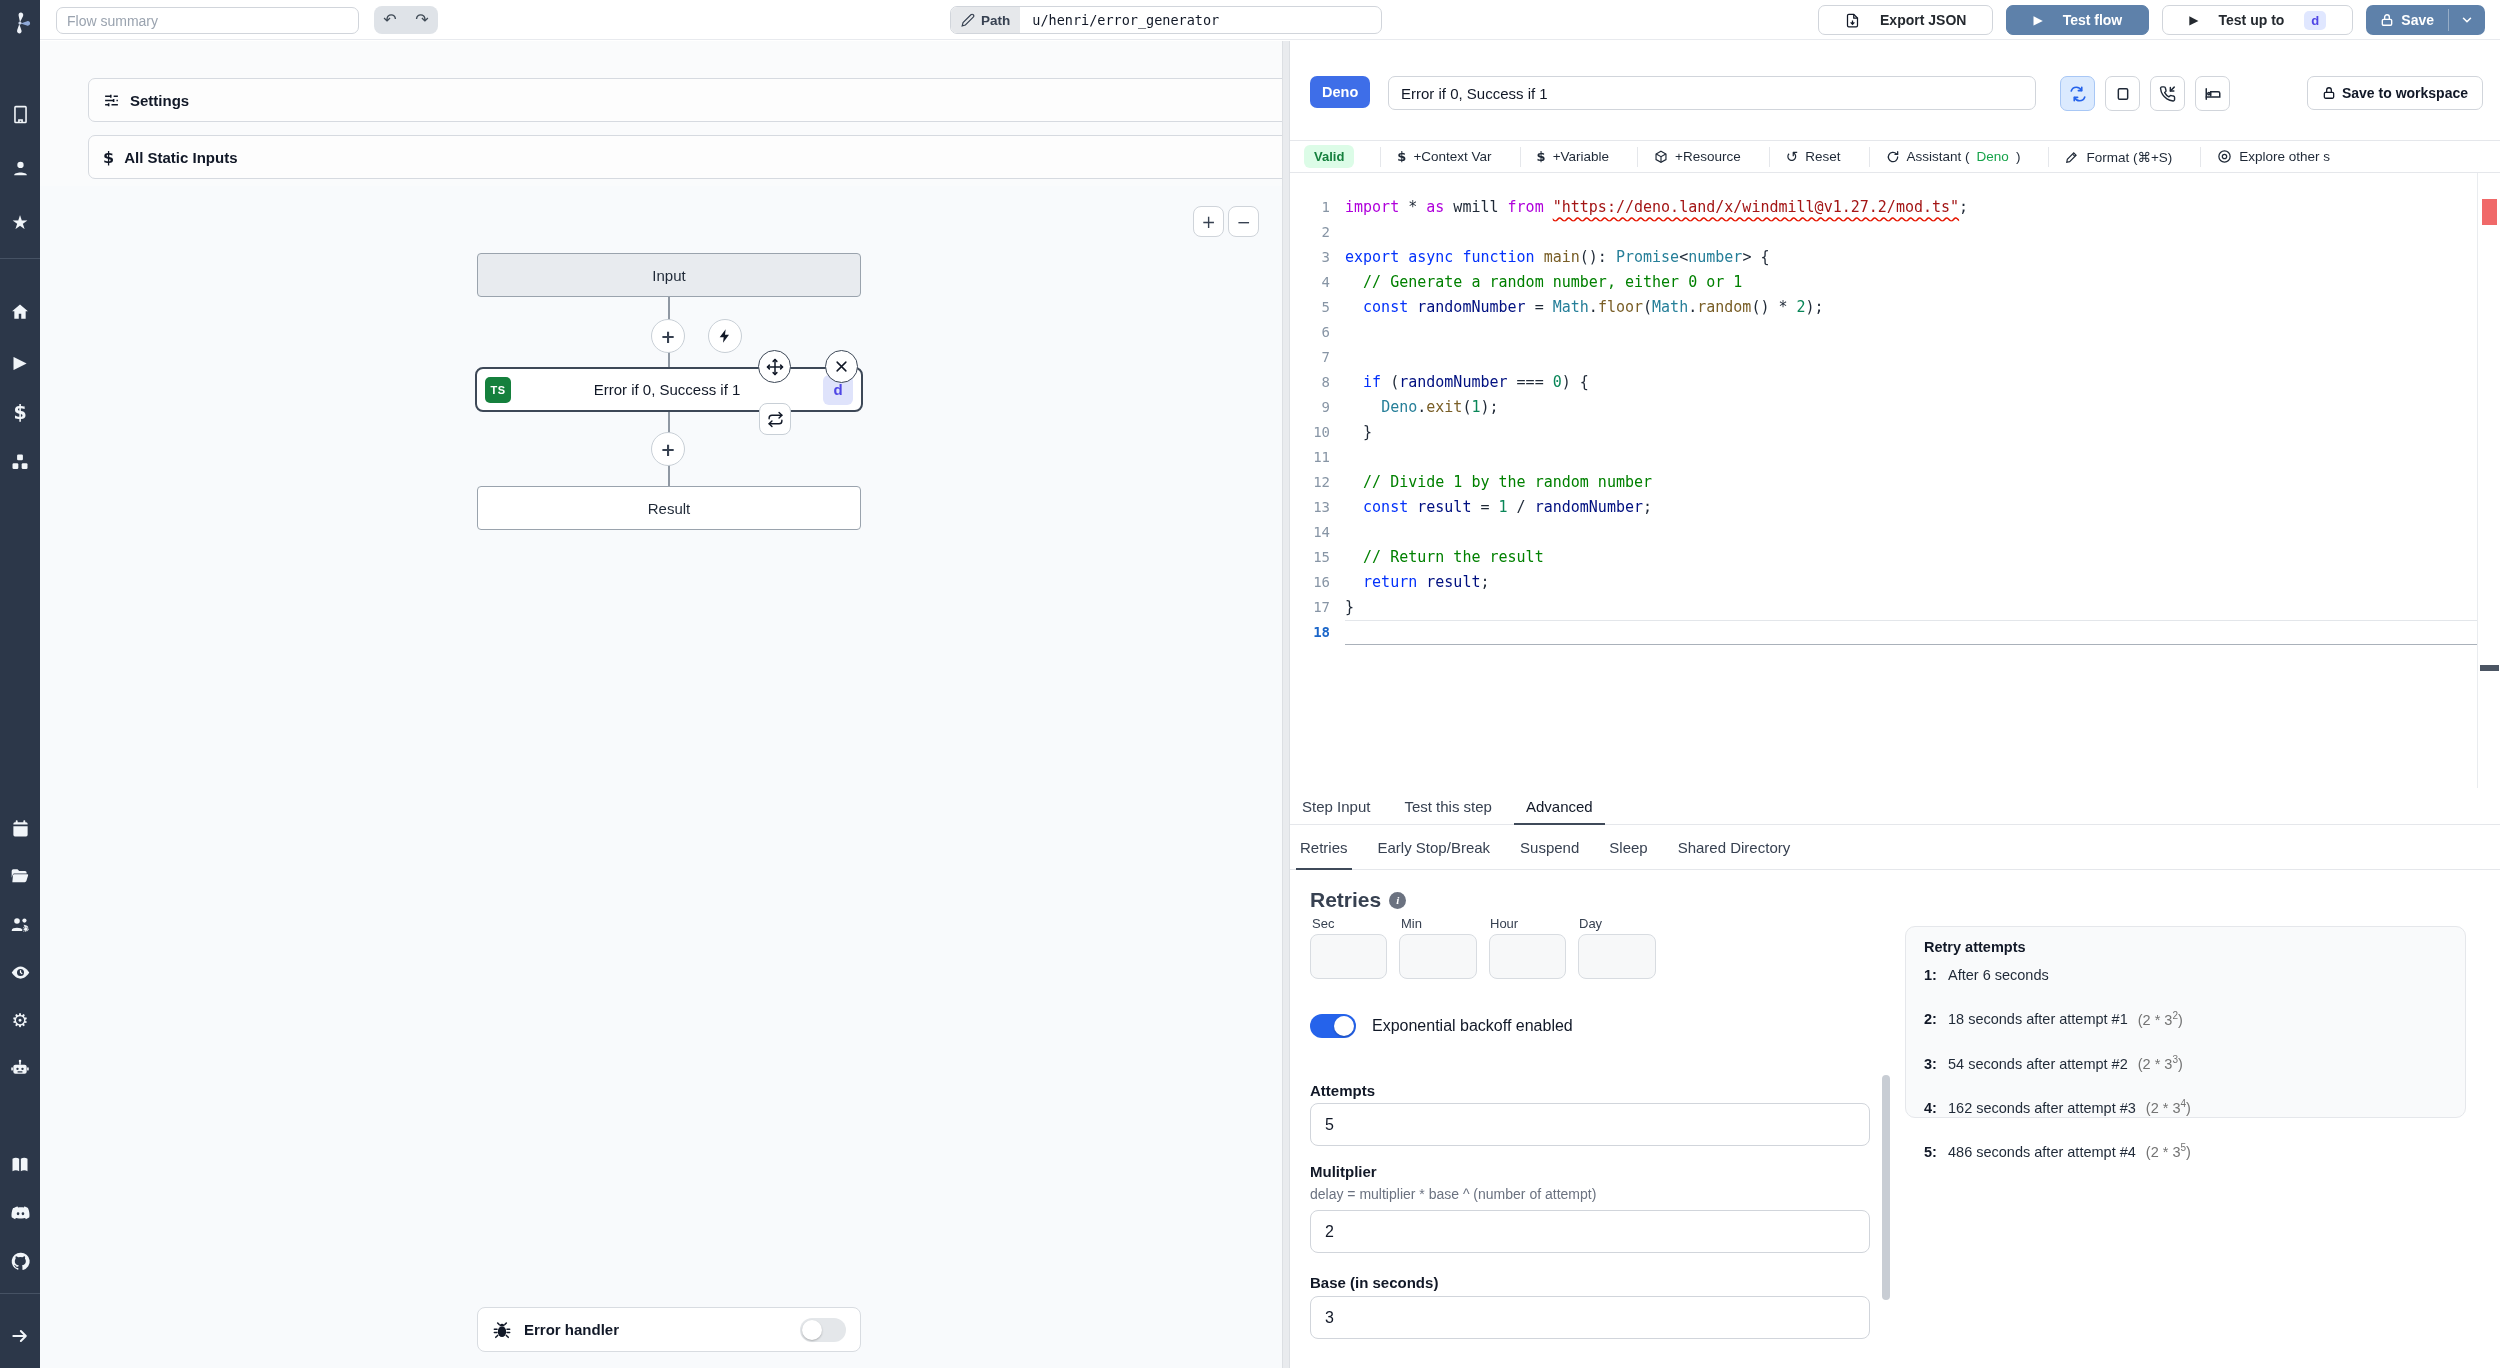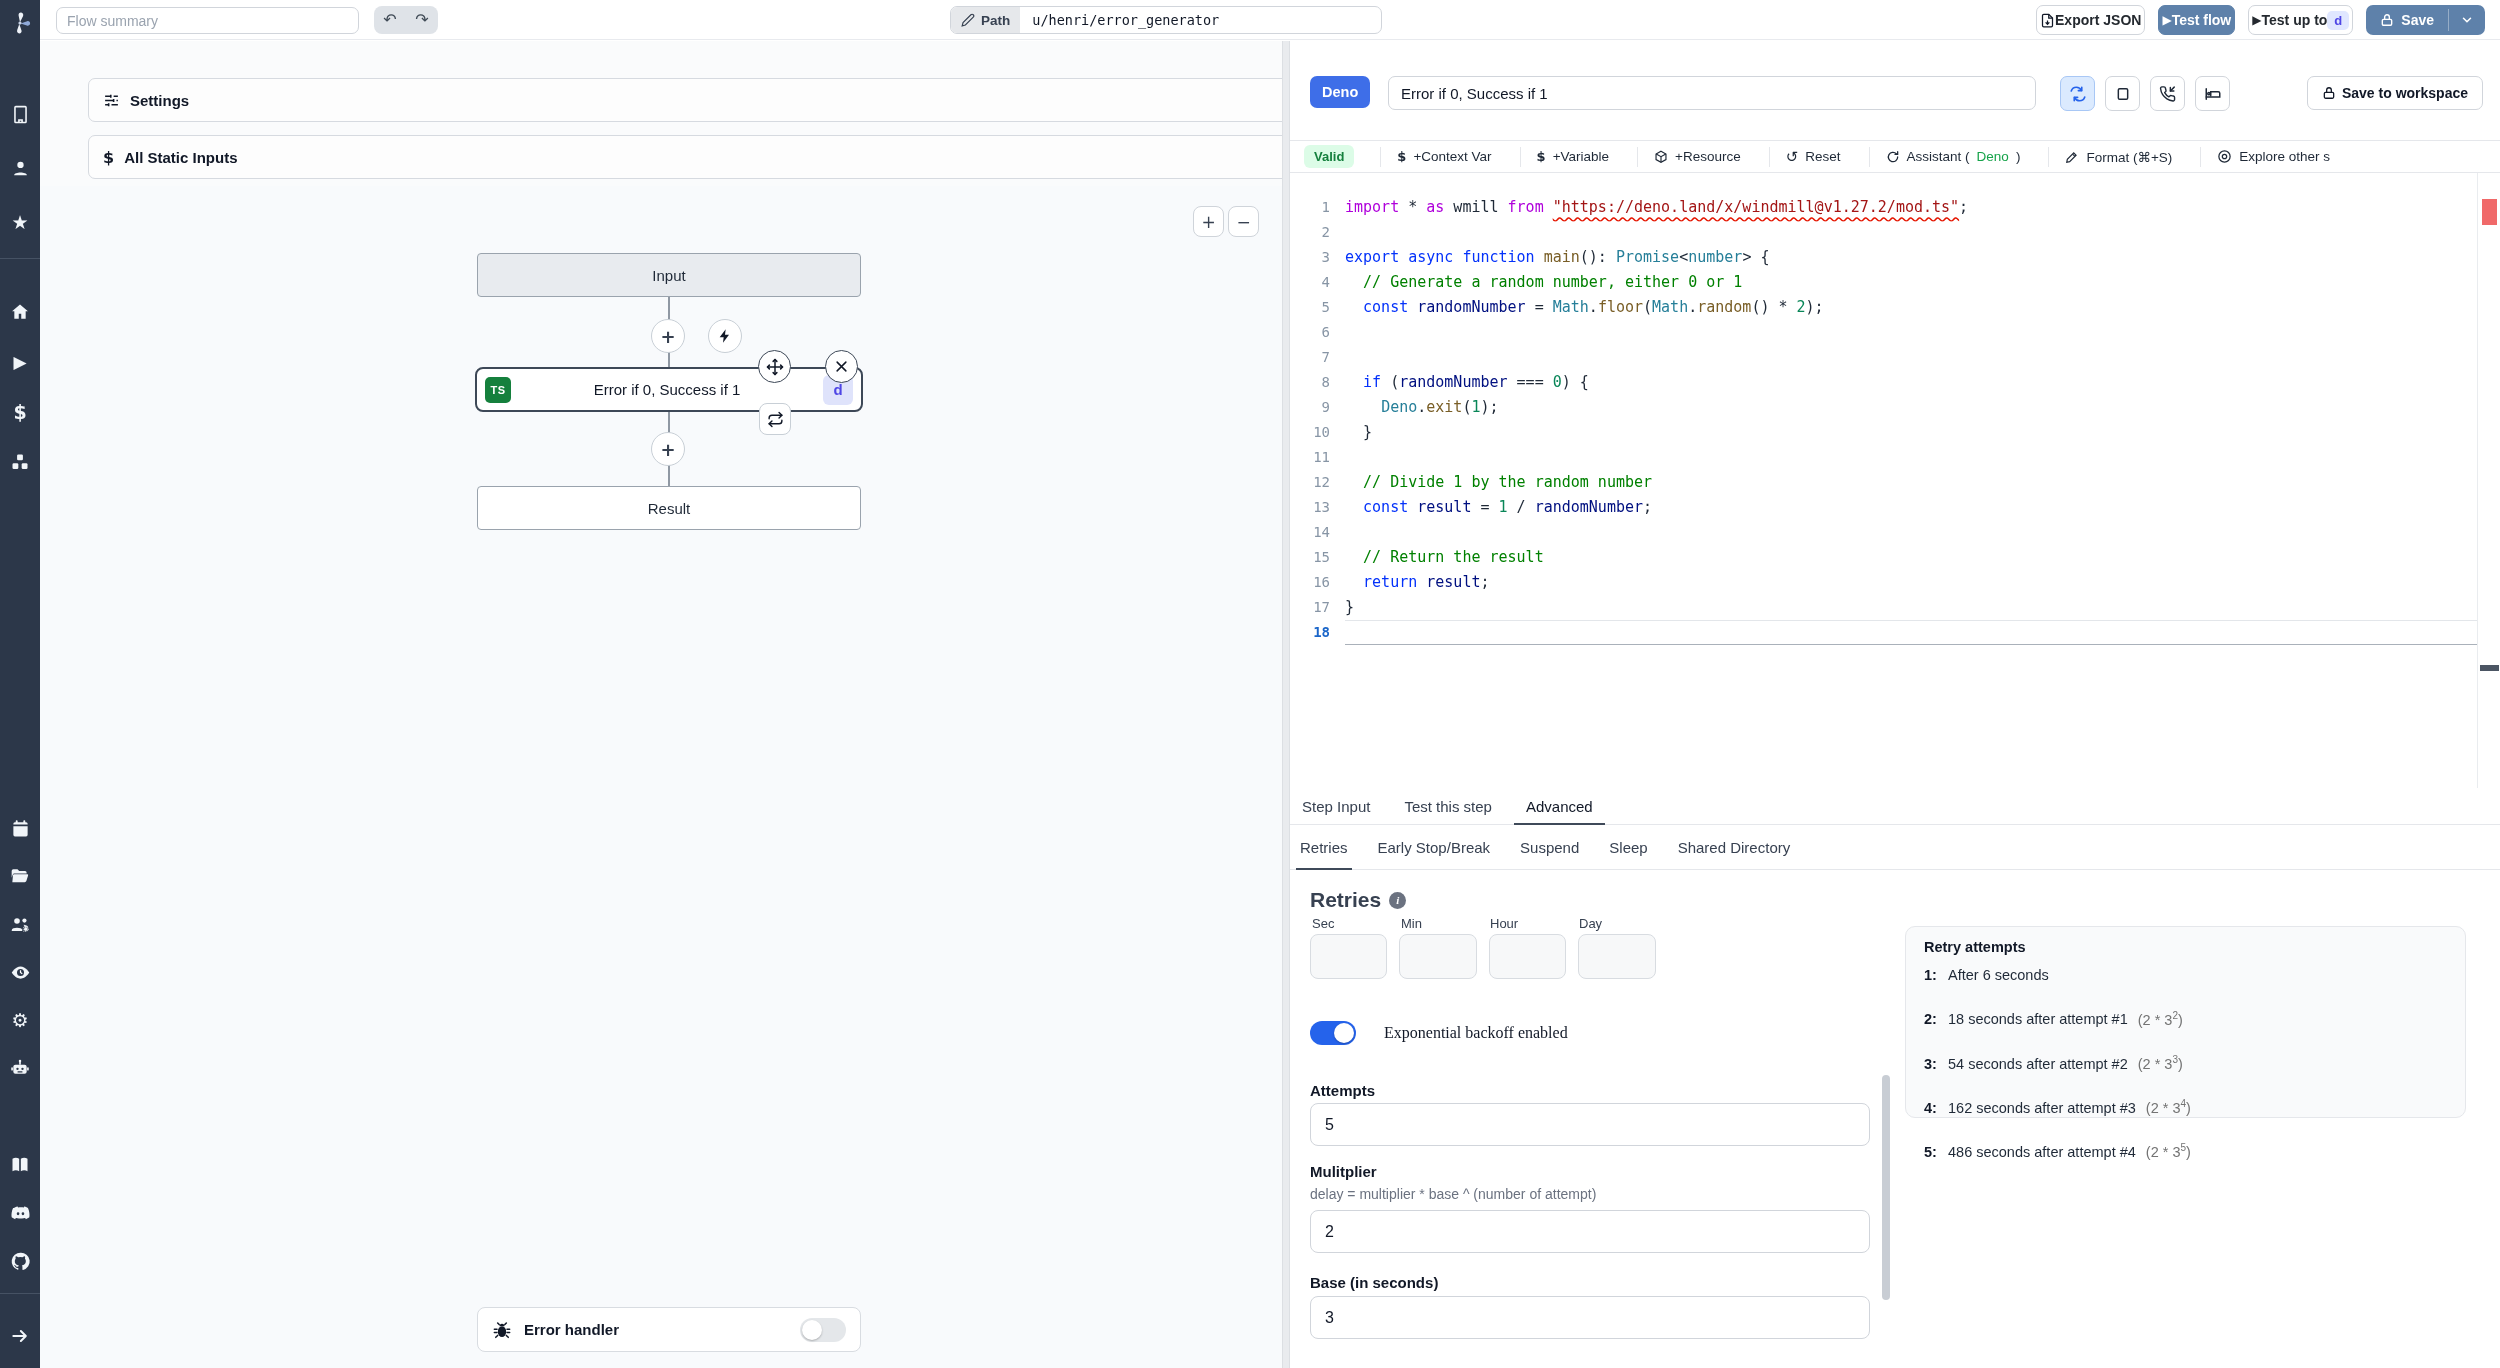--- a/index.html
+++ b/index.html
@@ -18,21 +18,21 @@
   
   #topbar { left:40px; top:0; width:2460px; height:40px; background:#fff; border-bottom:1px solid #e8eaee; z-index:20; }
   #flow-summary { position:absolute; left:16px; top:7px; width:303px; height:27px; border:1px solid #d1d5db; border-radius:7px; padding:0 10px; font-size:14px; color:#111827; outline:none; }
   #flow-summary::placeholder { color:#9aa3af; }
   #undoredo { position:absolute; left:334px; top:6px; width:64px; height:28px; background:#dfe3e8; border-radius:8px; display:flex; }
   #undoredo button { flex:1; background:none; border:none; font-size:16px; color:#3f4a55; cursor:pointer; line-height:26px; }
   #path-group { position:absolute; left:910px; top:6px; width:432px; height:28px; border:1px solid #d1d5db; border-radius:7px; display:flex; overflow:hidden; background:#fff; }
   #path-chip { background:#e6e8eb; display:flex; align-items:center; gap:6px; padding:0 10px; font-size:13.5px; font-weight:700; color:#374151; }
   #path-value { flex:1; display:flex; align-items:center; padding:0 12px; font-family:"DejaVu Sans Mono", monospace; font-size:13.5px; color:#111827; }
   #topbar-actions { position:absolute; right:15px; top:5px; height:30px; display:flex; gap:13px; }
-  .tb-btn { height:30px; display:flex; align-items:center; gap:0; padding:0 3px; border-radius:7px; font-size:14px; font-weight:700; cursor:pointer; border:1px solid #d1d5db; background:#fff; color:#24292f; }
+  .tb-btn { height:30px; display:flex; align-items:center; gap:20px; padding:0 26px; border-radius:7px; font-size:14px; font-weight:700; cursor:pointer; border:1px solid #d1d5db; background:#fff; color:#24292f; }
   .tb-btn.blue { background:#5e81aa; border-color:#5e81aa; color:#fff; }
   .badge-d { background:#e0e7ff; color:#4f46e5; font-weight:700; font-size:13px; border-radius:5px; padding:2px 7px; }
   #save-split { display:flex; height:30px; border-radius:7px; overflow:hidden; background:#5e81aa; color:#fff; cursor:pointer; }
   #save-main { display:flex; align-items:center; gap:7px; padding:0 14px; font-size:14px; font-weight:700; }
   #save-sep { width:1px; background:rgba(255,255,255,.35); margin:4px 0; }
   #save-caret { width:36px; display:flex; align-items:center; justify-content:center; }
 
   
   #flowpanel { left:40px; top:41px; width:1242px; height:1327px; background:#fafbfc; }
   .wide-box { position:absolute; left:48px; width:1218px; height:44px; background:#fdfdfd; border:1px solid #d6dae0; border-radius:7px; display:flex; align-items:center; gap:10px; padding:0 14px; font-size:15px; font-weight:700; color:#111827; cursor:pointer; }
@@ -96,21 +96,21 @@
   #sub-tabs { position:absolute; left:0; top:784px; width:1210px; height:45px; border-bottom:1px solid #e5e7eb; display:flex; align-items:center; gap:30px; padding-left:10px; }
   .stab { position:relative; font-size:15px; color:#374151; height:100%; display:flex; align-items:center; cursor:pointer; }
   .stab.active::after { content:""; position:absolute; left:-4px; right:-4px; bottom:-1px; height:2.5px; background:#3f4a59; }
 
   
   #retries-body { position:absolute; left:0; top:829px; width:1210px; height:498px; overflow:hidden; }
   #retries-title { position:absolute; left:20px; top:18px; font-size:21px; font-weight:700; color:#374151; display:flex; align-items:center; gap:8px; }
   .info-dot { width:17px; height:17px; border-radius:50%; background:#6b7280; color:#fff; font-size:11px; font-weight:700; display:flex; align-items:center; justify-content:center; font-style:italic; font-family:"Liberation Serif", serif; }
   .time-lbl { position:absolute; top:46px; font-size:13px; color:#374151; }
   .time-box { position:absolute; top:64px; height:45px; background:#f7f8f9; border:1px solid #d8dce1; border-radius:8px; }
-  #backoff-row { position:absolute; left:20px; top:151px; display:flex; align-items:center; gap:28px;font-family:Liberation Serif, serif; }
+  #backoff-row { position:absolute; left:20px; top:144px; display:flex; align-items:center; gap:16px; }
   #backoff-row .lbl { font-size:16px; font-weight:500; color:#111827; }
   .fld-lbl { position:absolute; left:20px; font-size:15px; font-weight:700; color:#111827; }
   .fld-help { position:absolute; left:20px; font-size:14px; color:#6b7280; }
   .fld-input { position:absolute; left:20px; width:560px; height:43px; border:1px solid #d1d5db; border-radius:8px; padding:0 14px; font-size:16px; color:#111827; outline:none; }
   #body-scrollbar { position:absolute; left:592px; top:205px; width:8px; height:225px; background:#c8cdd4; border-radius:4px; }
   #retry-card { position:absolute; left:615px; top:56px; width:561px; height:192px; background:#f9fafb; border:1px solid #e5e7eb; border-radius:10px; padding:12px 18px; }
   #retry-card .title { font-size:14.5px; font-weight:600; color:#111827; margin-bottom:6px; }
   .retry-row { display:flex; align-items:baseline; font-size:14.5px; color:#1f2937; line-height:28.5px; }
   .retry-row .rn { font-weight:700; color:#111827; width:24px; flex:none; }
   .retry-row .rf { color:#737373; margin-left:10px;margin-top:12px; }

